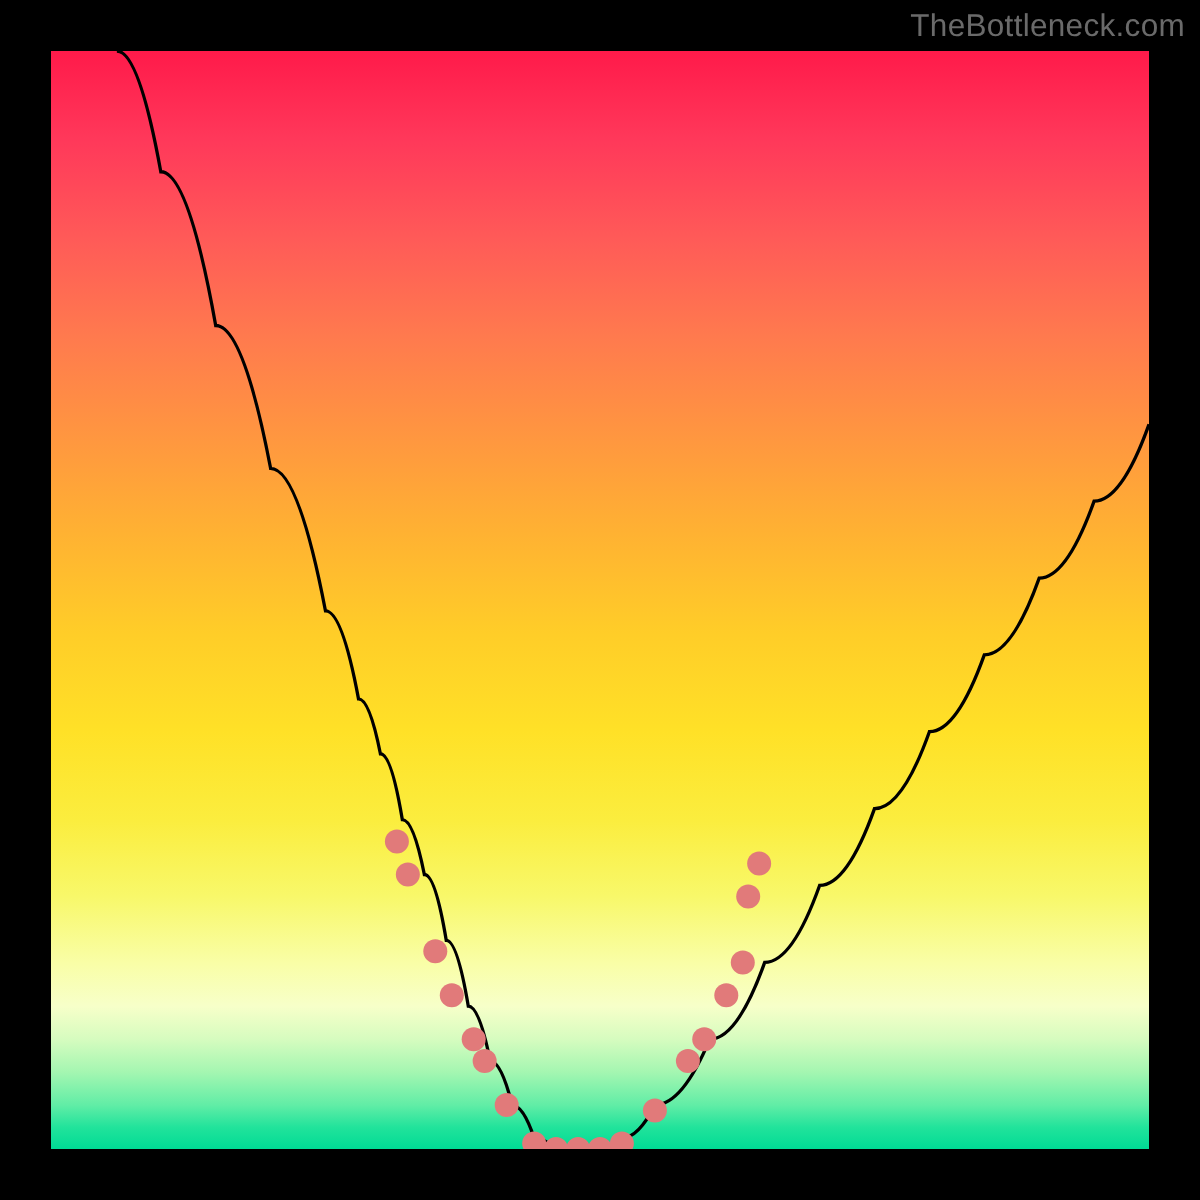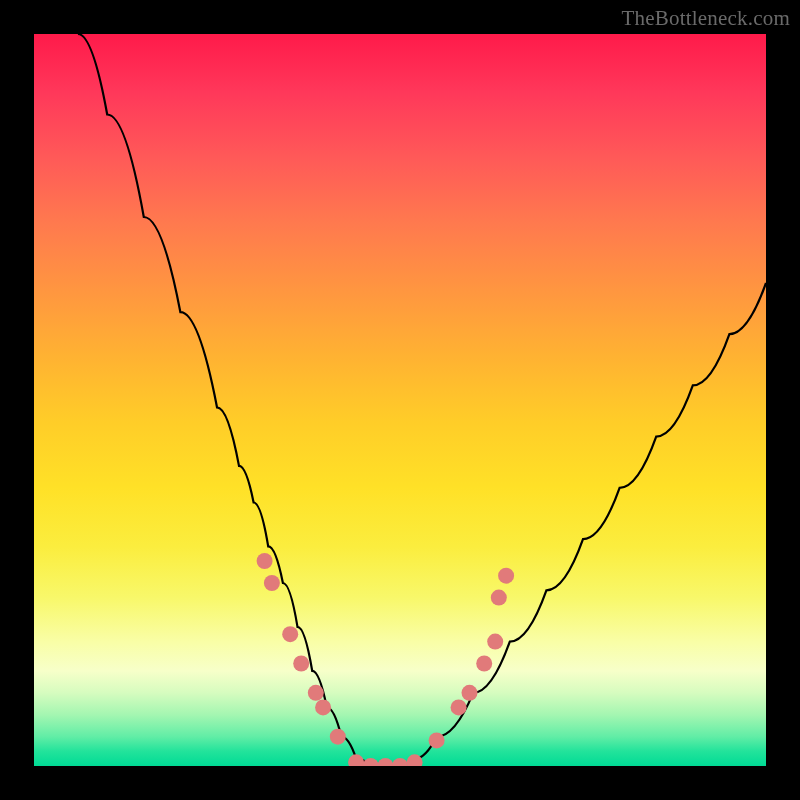--- a/index.html
+++ b/index.html
@@ -11,21 +11,20 @@
     background: #000;
     font-family: Arial, Helvetica, sans-serif;
   }
   .frame {
     position: absolute;
     left: 0;
     top: 0;
     width: 800px;
     height: 800px;
     background: #000;
-    font-family: Liberation Serif, serif;
   }
   .plot-area {
     position: absolute;
     left: 34px;
     top: 34px;
     width: 732px;
     height: 732px;
     background: linear-gradient(to bottom,
       #ff1a4a 0%,
       #ff385a 8%,

